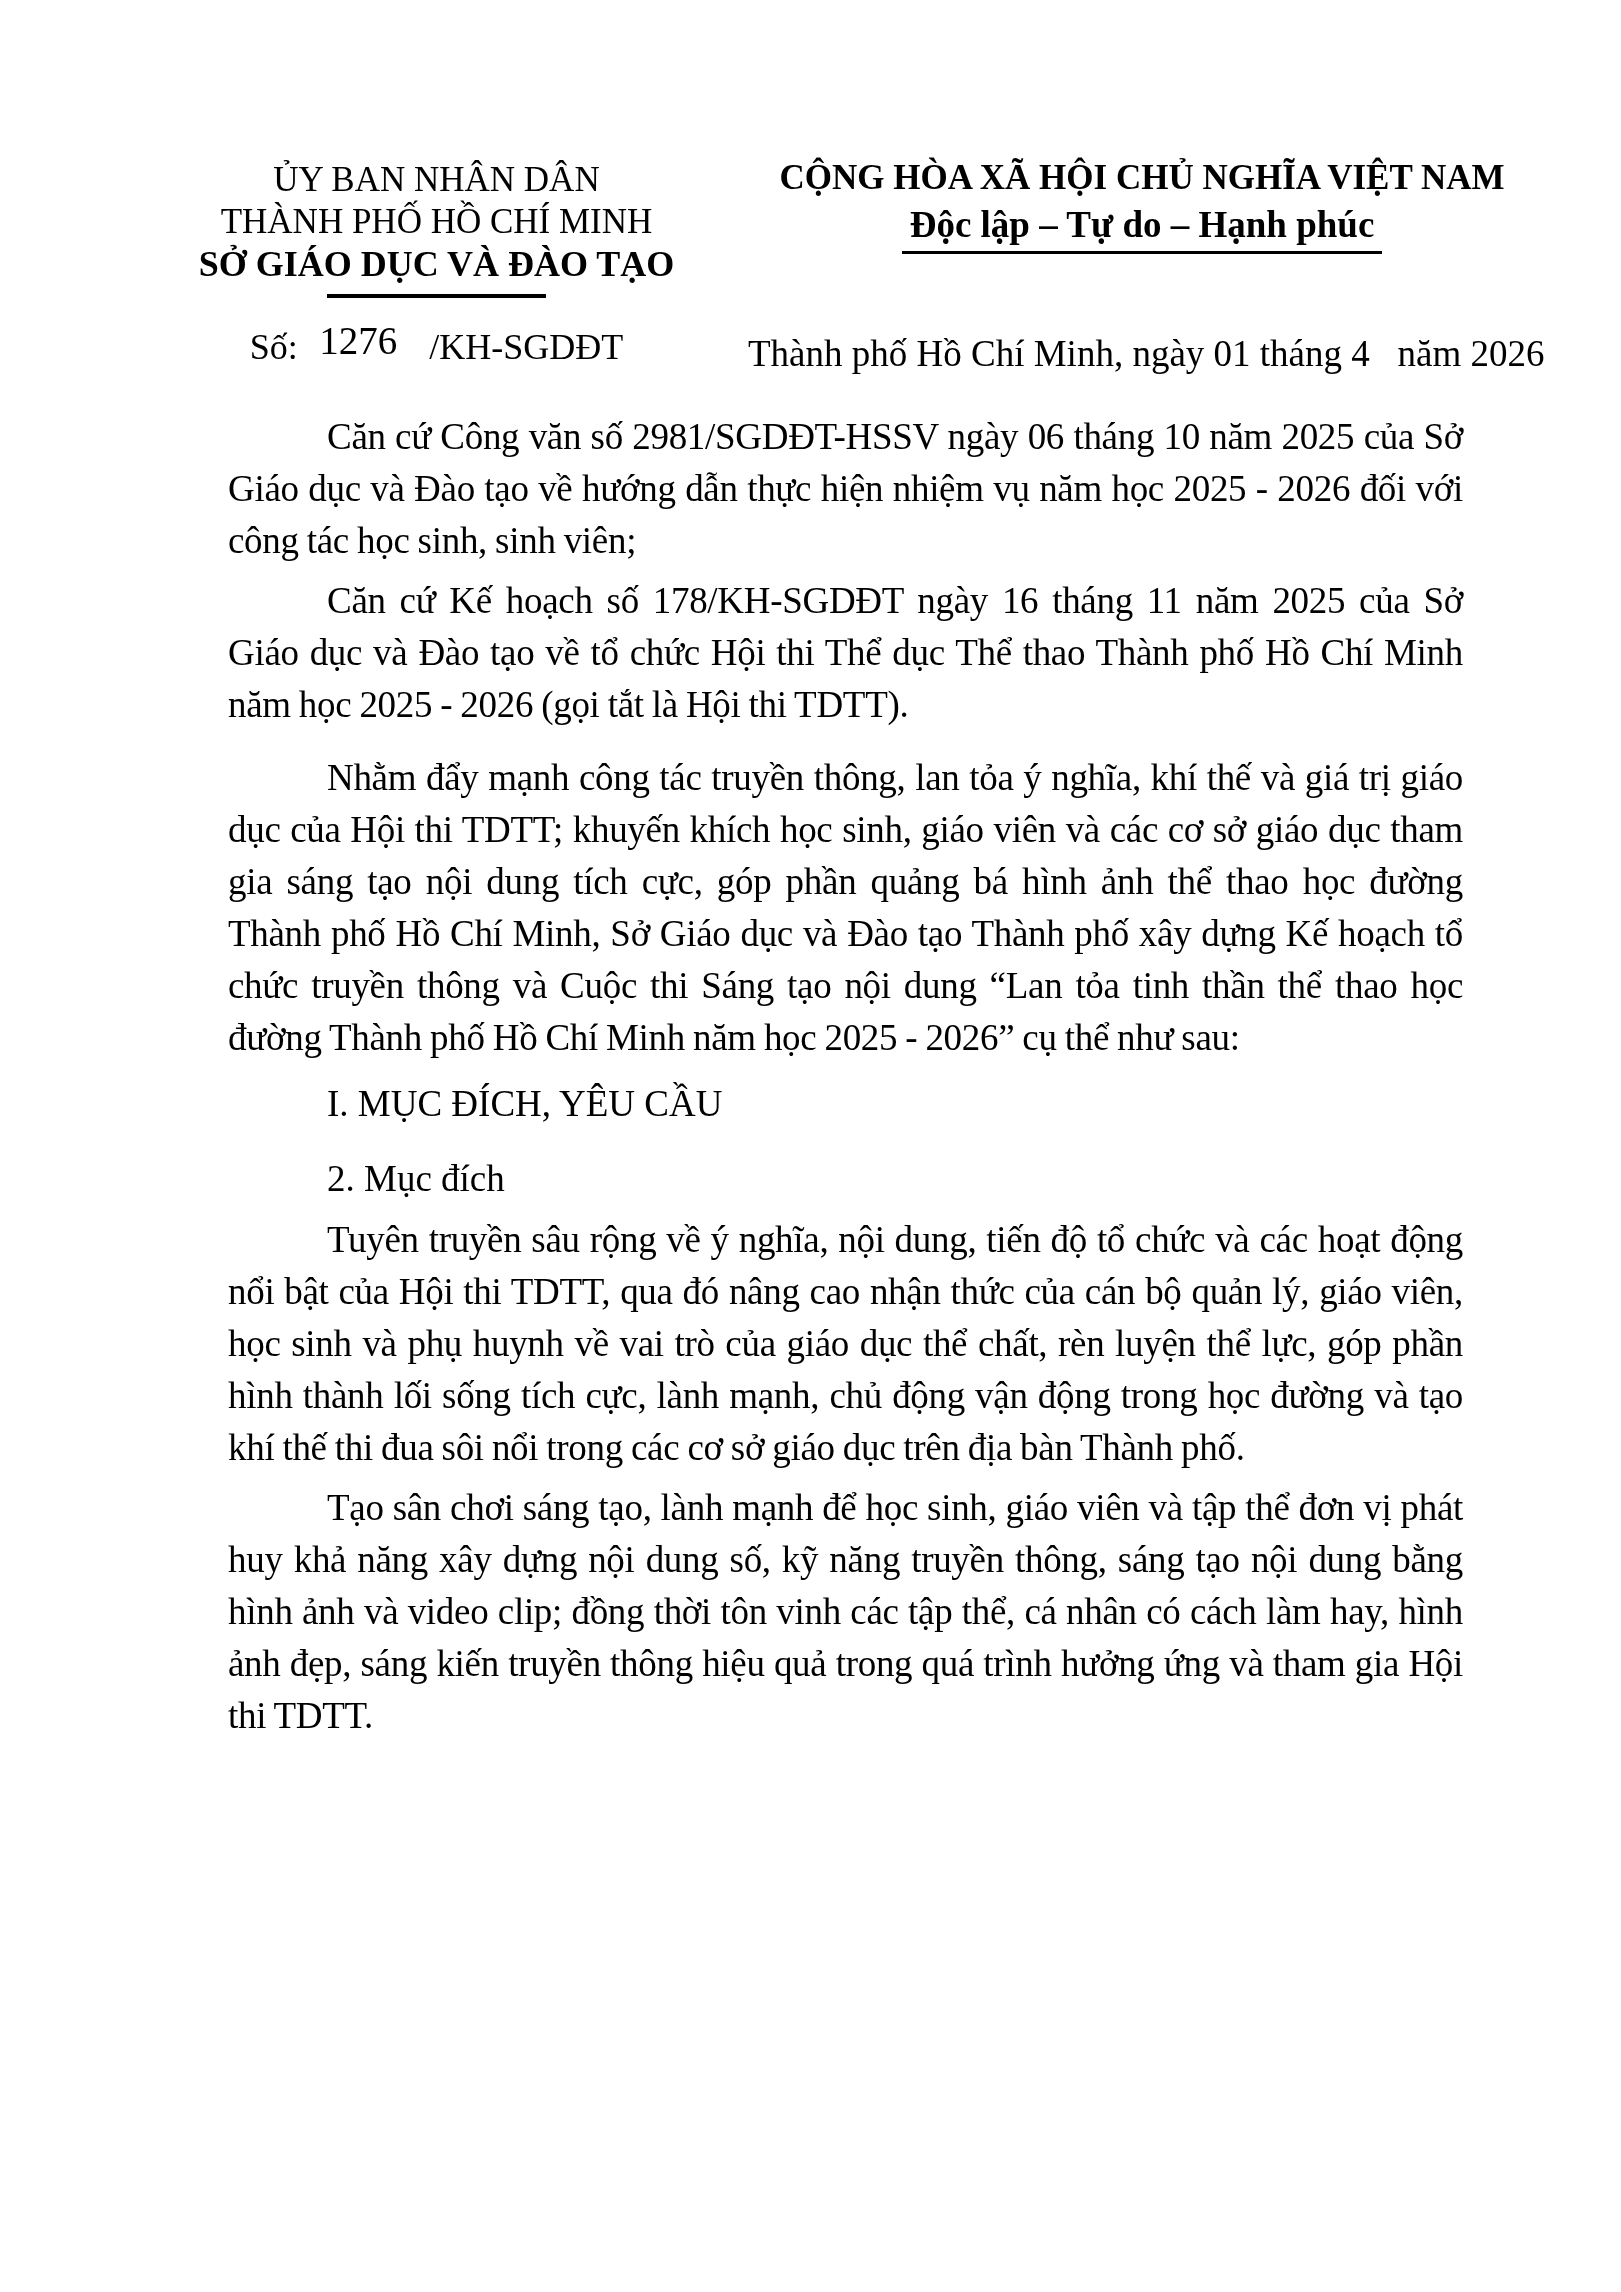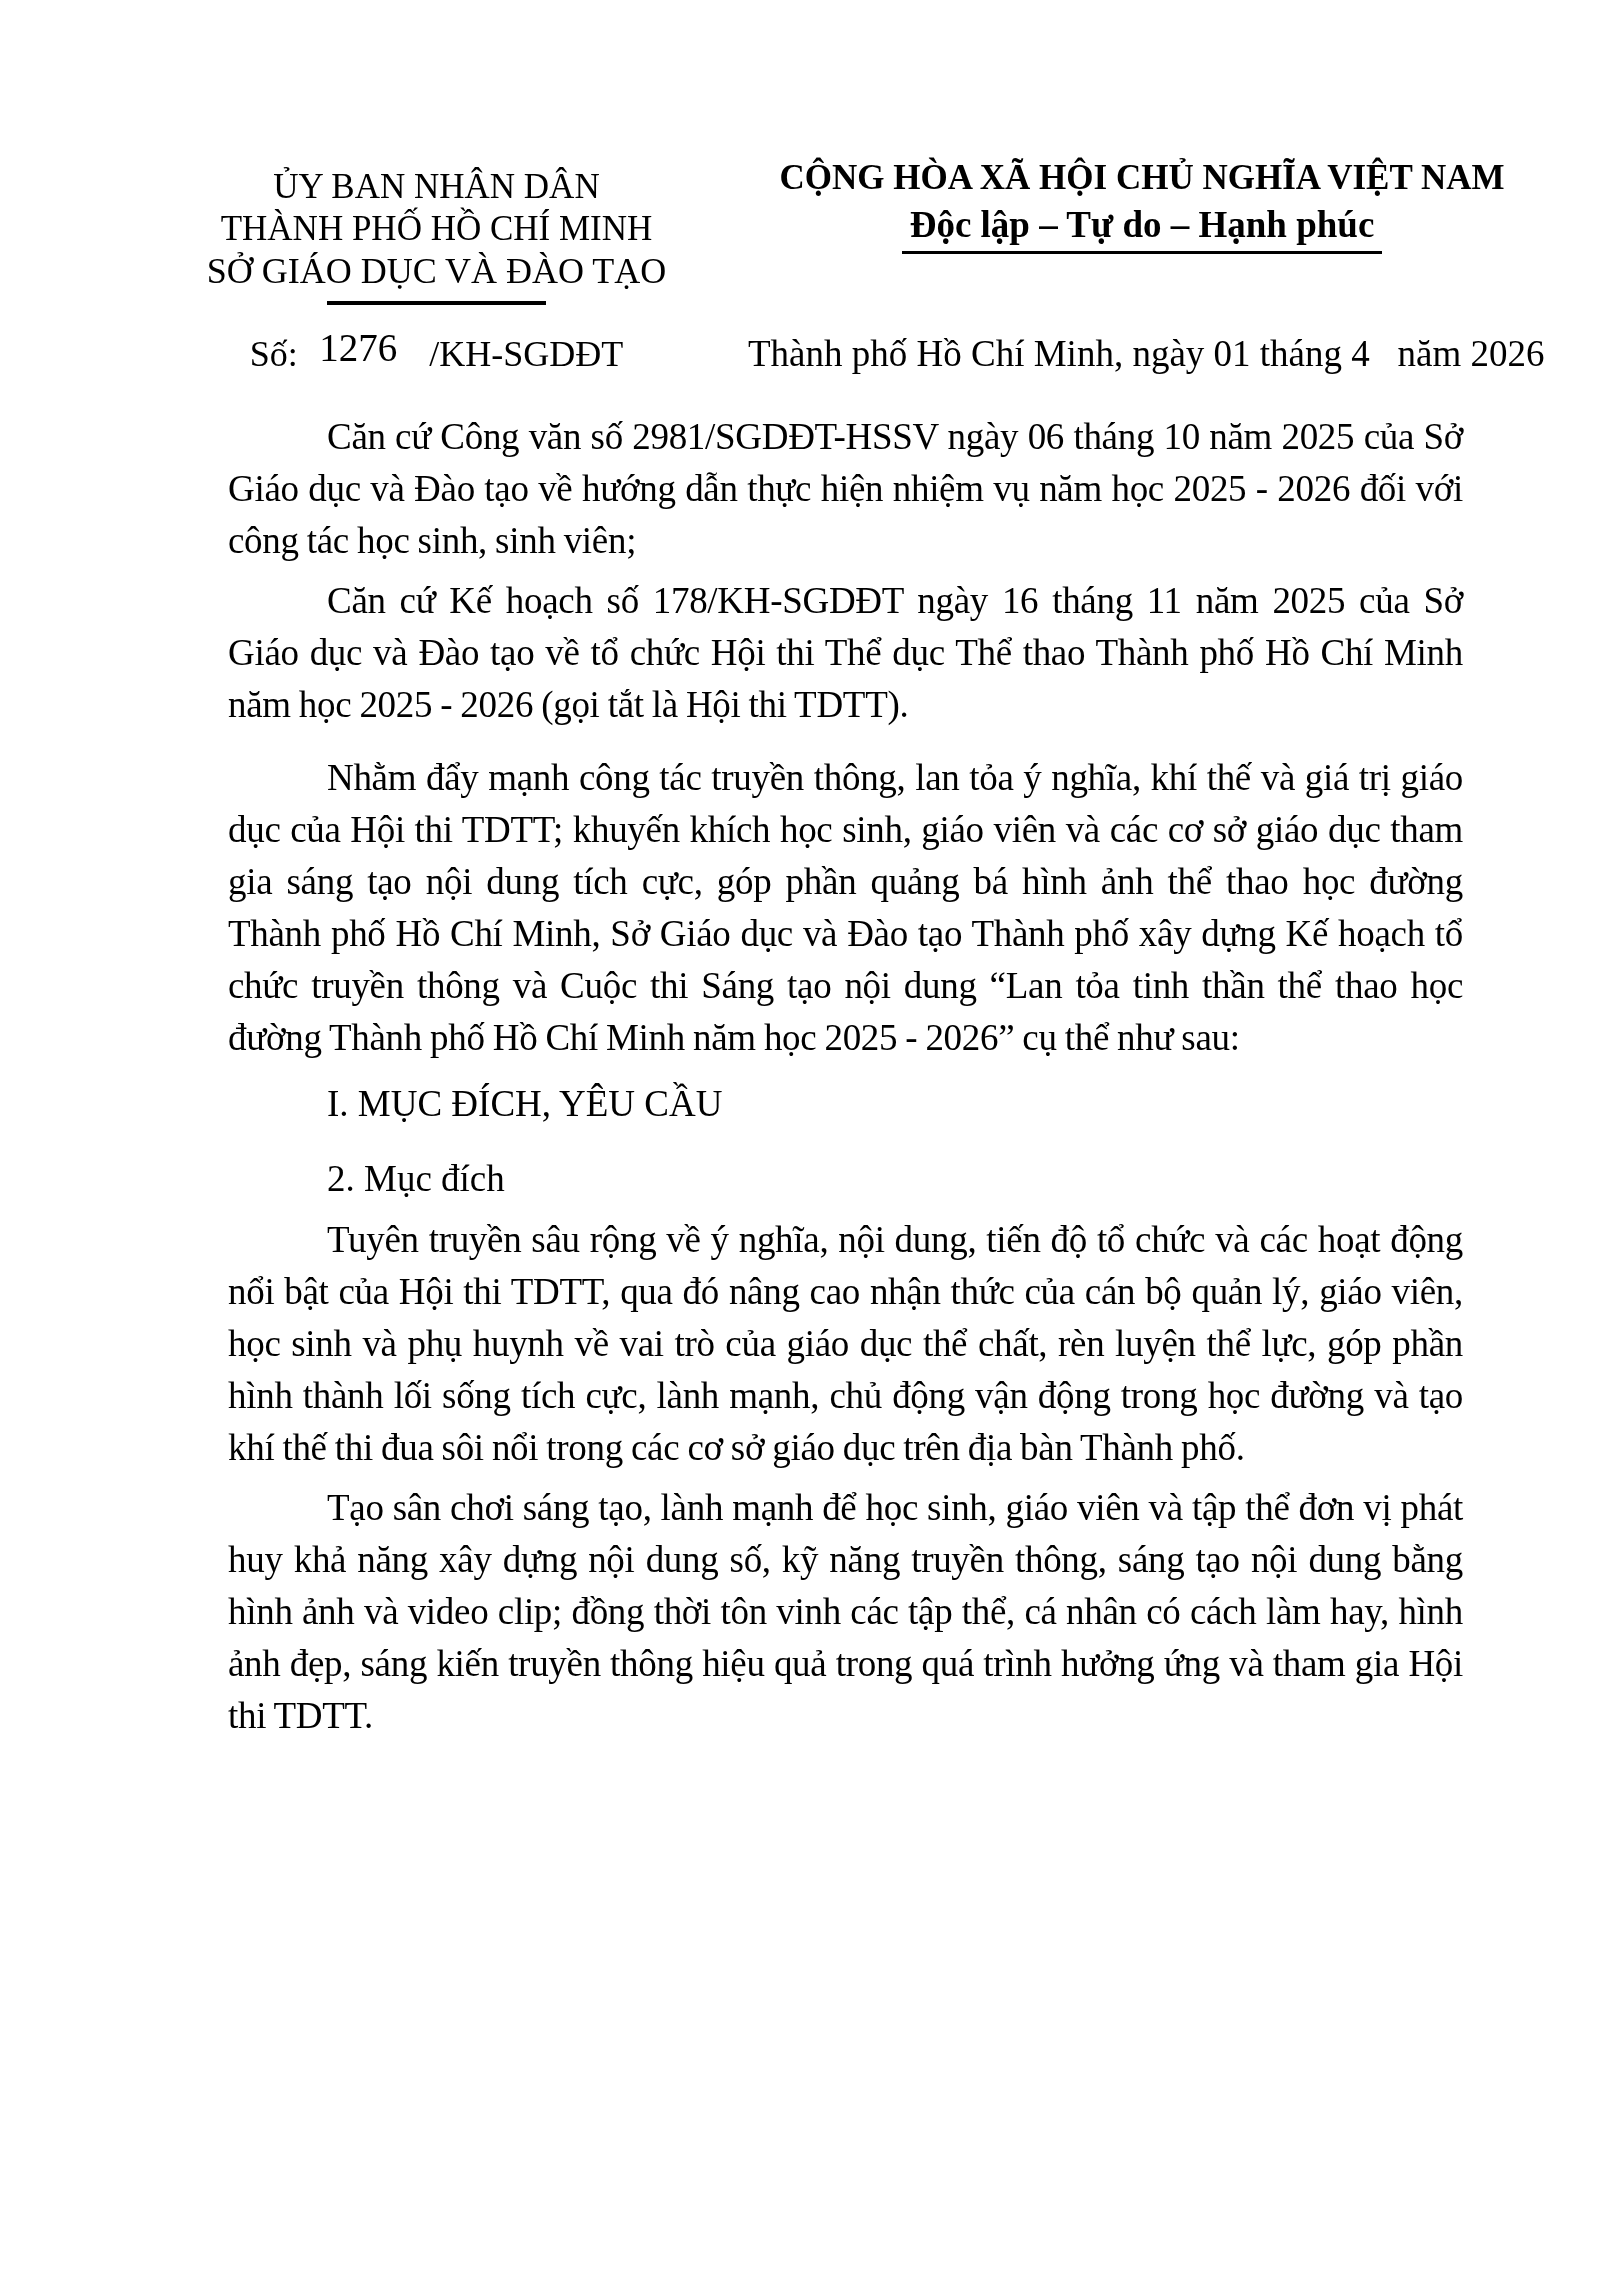--- a/index.html
+++ b/index.html
@@ -10,26 +10,26 @@
     height: 2293px;
     background: #ffffff;
     color: #000000;
     font-family: "Liberation Serif", "DejaVu Serif", serif;
     padding: 152px 85px 0 228px;
     position: relative;
     overflow: hidden;
   }
 
   
-  .header { display: flex; justify-content: space-between; align-items: flex-end; }
+  .header { display: flex; justify-content: space-between; align-items: center; }
   .hdr-left  { width: 551px; margin-left: -67px; text-align: center; flex: 0 0 auto; }
   .hdr-right { width: 788px; text-align: center; flex: 0 0 auto; padding-top: 5.4px; }
 
   .hl { font-size: 35px; line-height: 42px; white-space: nowrap; }
-  .hl.bold { font-weight: normal; font-size: 36px; }
+  .hl.bold { font-weight: bold; font-size: 36px; }
 
   .agency-rule { width: 219px; height: 4.5px; background: #000; margin: 9px auto 0; }
 
   .doc-number { margin-top: 27px; font-size: 36px; line-height: 42px; white-space: nowrap; }
   .doc-number .num {
     display: inline-block; font-size: 39px; position: relative; top: -5.4px;
     margin: 0 32px 0 21.5px;
   }
 
   .nat-title { font-weight: bold; font-size: 35px; line-height: 42px; white-space: nowrap; }

